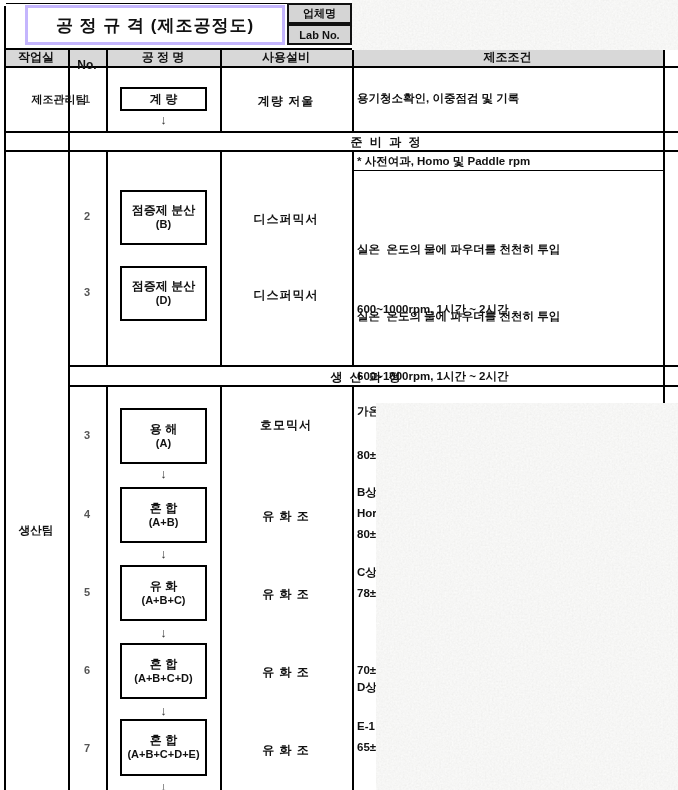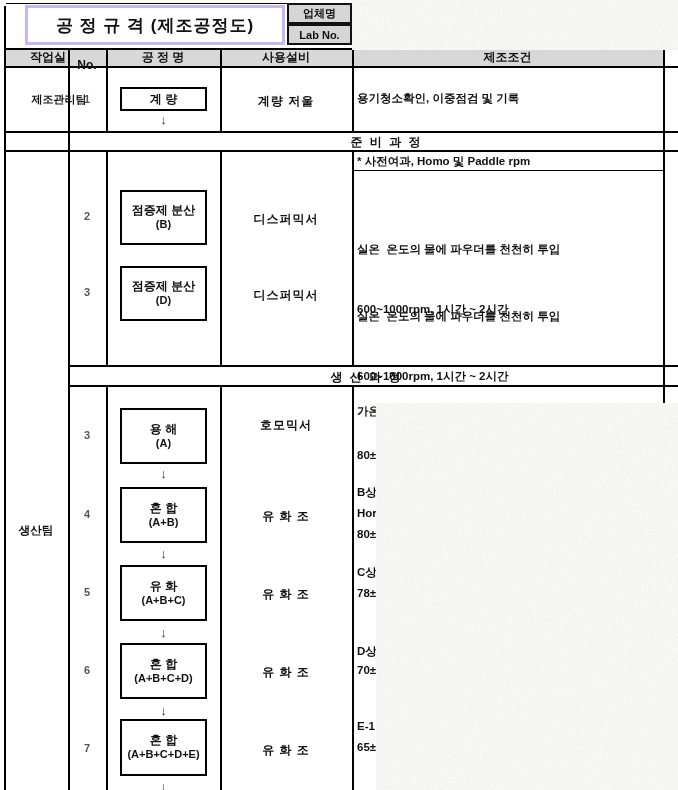--- a/index.html
+++ b/index.html
@@ -81,21 +81,21 @@
   <div class="vl" style="left:106px;top:48px;height:83px;"></div>
   <div class="vl" style="left:106px;top:150px;height:215px;"></div>
   <div class="vl" style="left:106px;top:385px;height:405px;"></div>
   <div class="vl" style="left:220px;top:48px;height:83px;"></div>
   <div class="vl" style="left:220px;top:150px;height:215px;"></div>
   <div class="vl" style="left:220px;top:385px;height:405px;"></div>
   <div class="vl" style="left:352px;top:48px;height:83px;"></div>
   <div class="vl" style="left:352px;top:150px;height:215px;"></div>
   <div class="vl" style="left:352px;top:385px;height:405px;"></div>
 
-  <div class="cell" style="left:4px;top:48px;width:64px;height:18px;font-size:12px;margin-left:12px;">
+  <div class="cell" style="left:4px;top:48px;width:64px;height:18px;font-size:12px;">
     <span>작업실</span>
   </div>
   <div class="cell" style="left:68px;top:48px;width:38px;height:34px;font-size:12px;">
     <span>No.</span>
   </div>
   <div class="cell" style="left:106px;top:48px;width:114px;height:18px;font-size:12px;">
     <span>공 정 명</span>
   </div>
   <div class="cell" style="left:352px;top:48px;width:311px;height:18px;font-size:12px;">
     <span>제조조건</span>
@@ -175,21 +175,21 @@
   <div class="cond" style="top:562px;">C상</div>
   <div class="cond" style="top:583px;">78±</div>
   <div class="arrow" style="top:625px;">↓</div>
 
   <div class="num" style="top:664px;">6</div>
   <div class="fbox" style="top:643px;height:56px;">
     <span class="l1">혼 합</span>
     <span class="l2">(A+B+C+D)</span>
   </div>
   <div class="equip" style="top:664px;">유 화 조</div>
-  <div class="cond" style="top:641px;">D상</div>
+  <div class="cond" style="top:677px;">D상</div>
   <div class="cond" style="top:660px;">70±</div>
   <div class="arrow" style="top:703px;">↓</div>
 
   <div class="num" style="top:742px;">7</div>
   <div class="fbox" style="top:719px;height:57px;">
     <span class="l1">혼 합</span>
     <span class="l2">(A+B+C+D+E)</span>
   </div>
   <div class="equip" style="top:742px;">유 화 조</div>
   <div class="cond" style="top:716px;">E-1</div>

